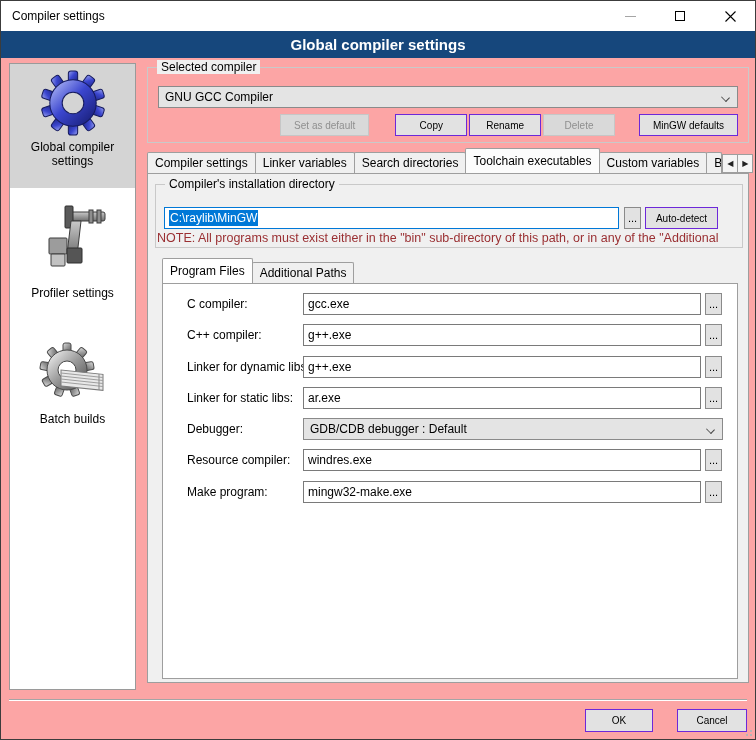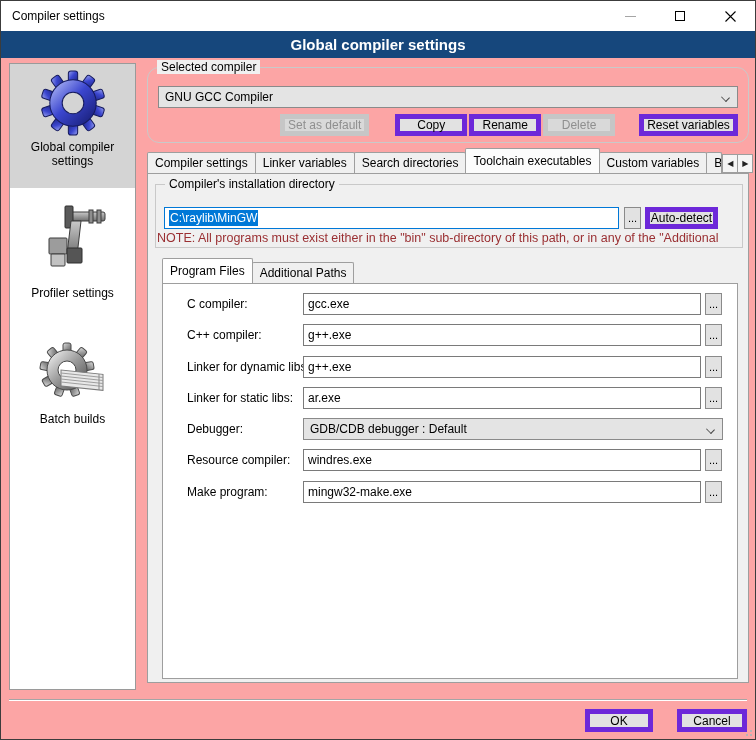--- a/index.html
+++ b/index.html
@@ -35,21 +35,21 @@
   .gbox-label { position:absolute; top:-8px; left:9px; background:#f0f0f0; padding:0 4px;
                 font-size:12px; white-space:nowrap; }
 
   .combo { position:relative; height:22px; background:#e4e4e4; border:1px solid #8a8a8a;
            display:flex; align-items:center; padding:0 24px 0 6px; }
   .combo .val { white-space:nowrap; overflow:hidden; }
   .chev { position:absolute; right:8px; top:7px; width:7px; height:7px;
           border-right:1px solid #444; border-bottom:1px solid #444;
           transform:rotate(45deg) scale(1,.8); }
 
-  .btn { height:22px; background:#e2e2e2; border:5px solid #6d28d9; font-size:12px;
+  .btn { height:22px; background:#e2e2e2; border:1px solid #6d28d9; font-size:10px;
          display:flex; align-items:center; justify-content:center; cursor:default; }
   .btn.disabled { background:#d9d9d9; border-color:#c6c6c6; color:#8f8f8f; }
 
   .tfield { height:22px; background:#ffffff; border:1px solid #7a7a7a; display:flex;
             align-items:center; padding:0 4px; overflow:hidden; white-space:nowrap; }
   .tfield.focus { border-color:#0078d7; }
   .sel-text { background:#0078d7; color:#fff; padding:1px 1px; }
 
   .browse { width:17px; height:22px; background:#e2e2e2; border:1px solid #8a8a8a;
             font-size:11px; line-height:10px; display:flex; align-items:flex-end;
@@ -183,32 +183,32 @@
         <g transform="translate(22 30) skewY(6)">
           <rect x="0" y="0" width="42" height="16" fill="#e8e8e8" stroke="#7a7a7a"></rect>
           <path d="M0 3h42M0 6h42M0 9h42M0 12h42" stroke="#9e9e9e" stroke-width="1"></path>
           <path d="M38 0v16" stroke="#8a8a8a"></path>
         </g>
       </svg>
       <span class="side-label">Batch builds</span>
     </div>
   </div>
 
-  <div class="gbox" style="left:146px;top:66px;width:602px;height:76px;border-radius:12px;">
+  <div class="gbox" style="left:146px;top:66px;width:602px;height:76px;">
     <span class="gbox-label">Selected compiler</span>
     <div class="combo" style="position:absolute;left:10px;top:18px;right:10px;">
       <span class="val">GNU GCC Compiler</span>
       <span class="chev"></span>
     </div>
     <div style="position:absolute;left:10px;top:46px;right:10px;display:flex;">
       <div class="btn disabled" style="margin-left:122px;width:92px;">Set as default</div>
       <div class="btn" style="margin-left:26px;width:74px;">Copy</div>
       <div class="btn" style="margin-left:2px;width:74px;">Rename</div>
       <div class="btn disabled" style="margin-left:2px;width:74px;">Delete</div>
-      <div class="btn" style="margin-left:24px;width:102px;">Reset variables</div>
+      <div class="btn" style="margin-left:24px;width:102px;">MinGW defaults</div>
     </div>
   </div>
 
   <div class="tabstrip" style="left:146px;top:147px;width:602px;height:25px;">
     <div class="tab">
       <span>Compiler settings</span>
       </div>
     <div class="tab">
       <span>Linker variables</span>
       </div>

